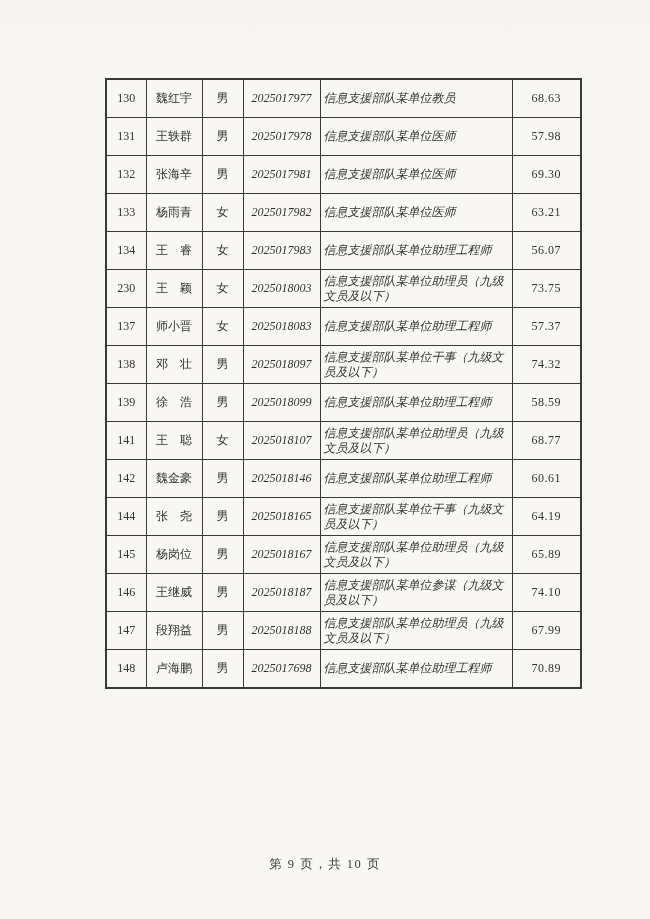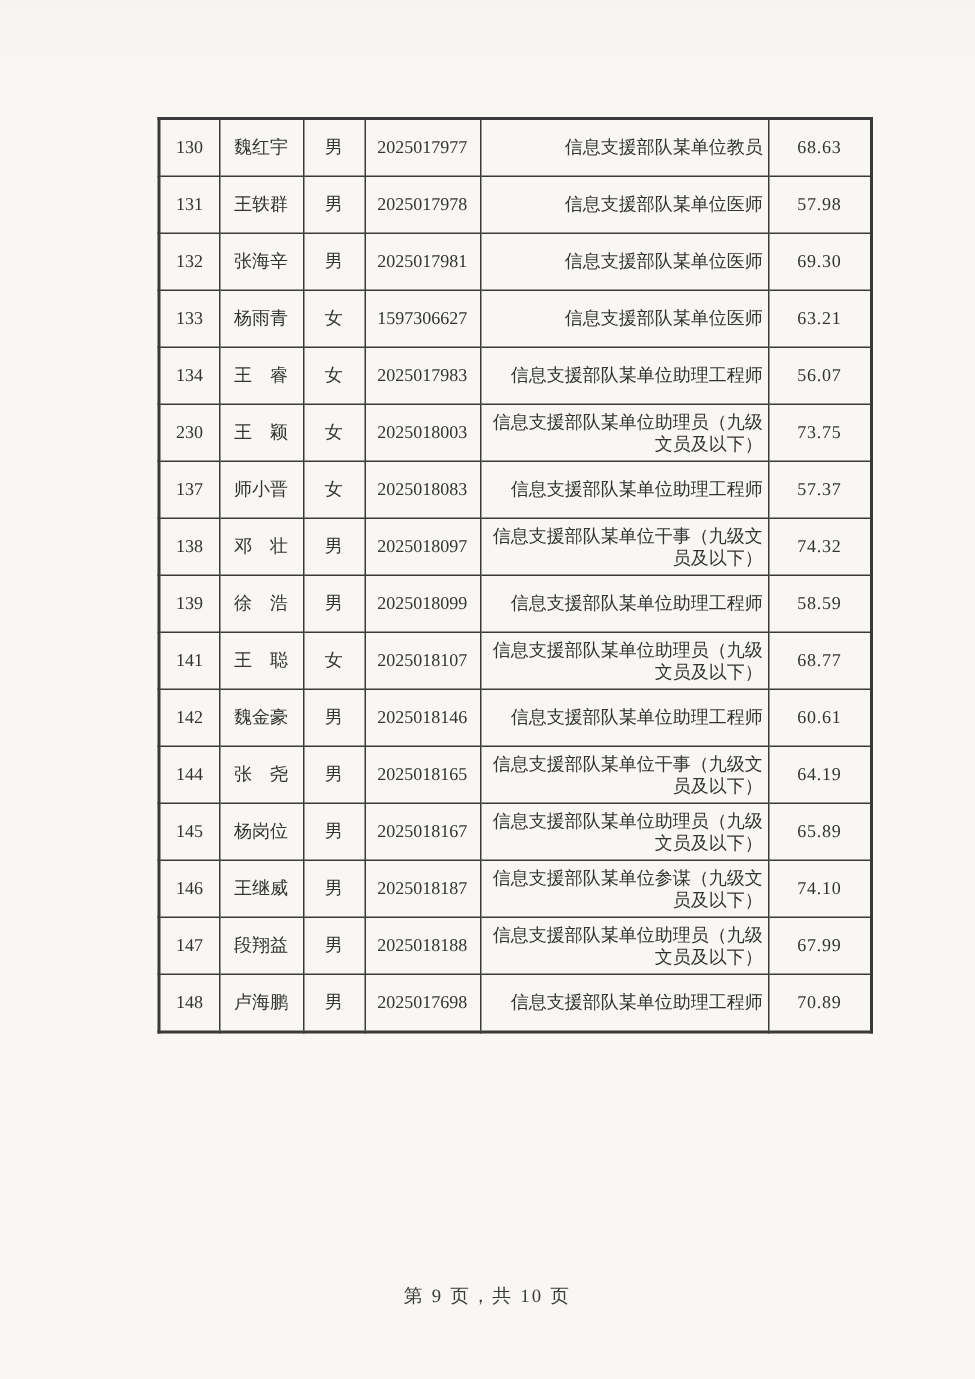--- a/index.html
+++ b/index.html
@@ -41,28 +41,30 @@
     overflow: hidden;
   }
   td.c-no, td.c-name, td.c-gender, td.c-id, td.c-score {
     text-align: center;
   }
   td.c-id {
     font-size: 11px;
     padding-left: 1px;
     padding-right: 1px;
     white-space: nowrap;
+    font-style: italic;
   }
   td.c-score {
     letter-spacing: 0.5px;
   }
   td.c-position {
-    text-align: right;
+    text-align: left;
     padding-left: 5px;
     padding-right: 2px;
+    font-style: italic;
   }
   .footer {
     position: absolute;
     left: 0;
     top: 856px;
     width: 100%;
     text-align: center;
     font-size: 12.5px;
     letter-spacing: 1.5px;
     color: #3a3a3a;
@@ -104,21 +106,21 @@
           <td class="c-name">张海辛</td>
           <td class="c-gender">男</td>
           <td class="c-id">2025017981</td>
           <td class="c-position">信息支援部队某单位医师</td>
           <td class="c-score">69.30</td>
         </tr>
         <tr>
           <td class="c-no">133</td>
           <td class="c-name">杨雨青</td>
           <td class="c-gender">女</td>
-          <td class="c-id">1597306627</td>
+          <td class="c-id">2025017982</td>
           <td class="c-position">信息支援部队某单位医师</td>
           <td class="c-score">63.21</td>
         </tr>
         <tr>
           <td class="c-no">134</td>
           <td class="c-name">王　睿</td>
           <td class="c-gender">女</td>
           <td class="c-id">2025017983</td>
           <td class="c-position">信息支援部队某单位助理工程师</td>
           <td class="c-score">56.07</td>

